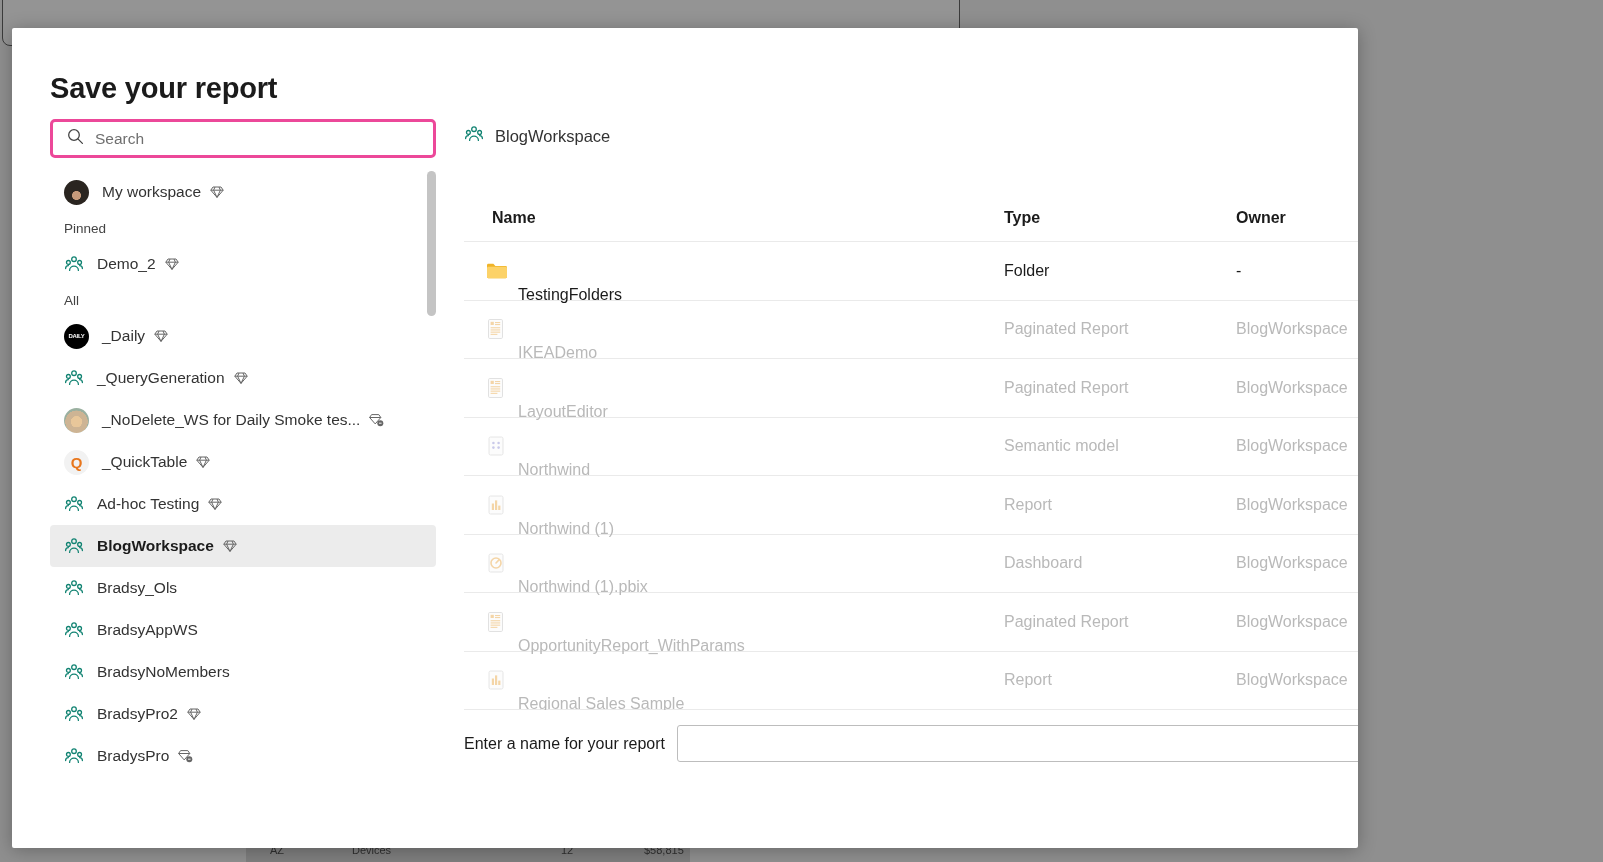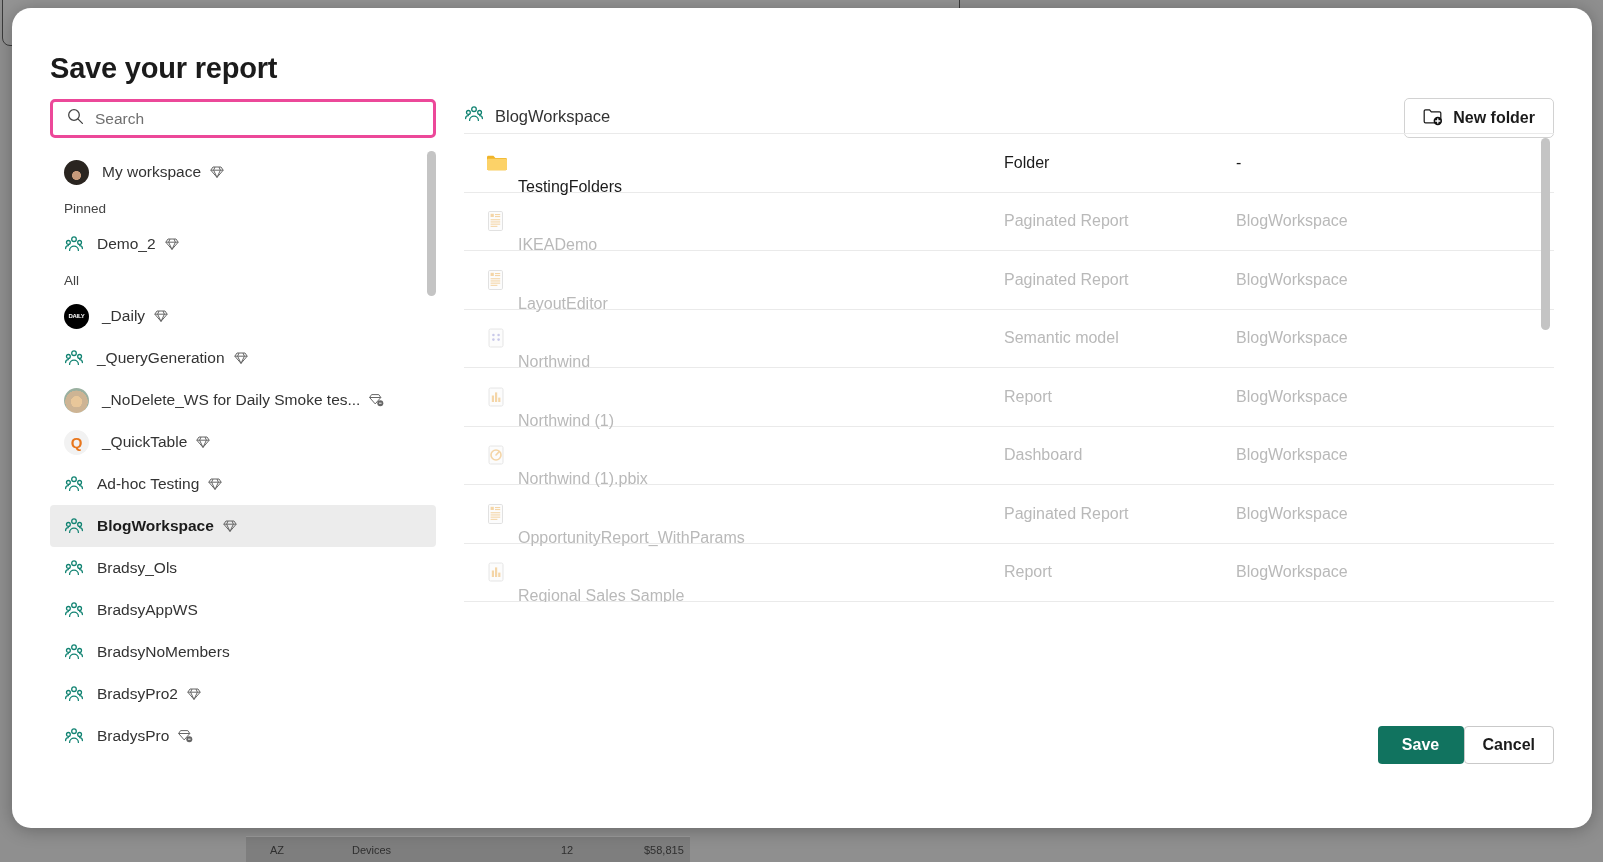--- a/index.html
+++ b/index.html
@@ -28,24 +28,24 @@
     font-size: 11px; color: #2f2f2f;
   }
   .backdrop-table .c { position: absolute; }
   .bt-state { left: 24px; }
   .bt-cat   { left: 106px; }
   .bt-qty   { left: 315px; }
   .bt-amt   { left: 398px; }
 
   
   .modal {
-    position: absolute; left: 12px; top: 8px;
-    width: 1580px; height: 820px;
+    position: absolute; left: 12px; top: 28px;
+    width: 1346px; height: 820px;
     background: #ffffff;
-    border-radius: 19px;
+    border-radius: 2px;
     box-shadow: 0 2px 18px rgba(0,0,0,.28);
     overflow: hidden;
   }
   .modal-title {
     position: absolute; left: 38px; top: 44px;
     font-size: 29px; font-weight: 700; color: #1b1b1b;
     letter-spacing: -0.2px;
   }
 
   
@@ -453,20 +453,25 @@
             <svg width="20" height="19" viewBox="0 0 20 19" fill="none">
               <path d="M1.2 4.1c0-.7.6-1.3 1.3-1.3h4.1l1.7 2h8.2c.7 0 1.3.6 1.3 1.3v8.4c0 .7-.6 1.3-1.3 1.3H2.5c-.7 0-1.3-.6-1.3-1.3V4.1z" stroke="#1b1b1b" stroke-width="1.25" stroke-linejoin="round"></path>
               <circle cx="14.8" cy="14" r="4.2" fill="#111"></circle>
               <path d="M14.8 11.9v4.2M12.7 14h4.2" stroke="#fff" stroke-width="1.3" stroke-linecap="round"></path>
             </svg>
           </span>
           <span>New folder</span>
         </button>
       </div>
 
+      <div class="tbl-head">
+        <span class="th col-name">Name</span>
+        <span class="th col-type">Type</span>
+        <span class="th col-owner">Owner</span>
+      </div>
 
       <div class="tbl-body">
         <div id="rows-host">
             <div class="row enabled">
               <span class="cell c-icon ficon">
                 <svg width="22" height="20" viewBox="0 0 22 20">
       <path d="M1 4.2c0-.8.6-1.4 1.4-1.4h5l2 2.3h10.2c.8 0 1.4.6 1.4 1.4v9.3c0 .8-.6 1.4-1.4 1.4H2.4c-.8 0-1.4-.6-1.4-1.4V4.2z" fill="#f0b429"></path>
       <path d="M1 7.2c0-.8.6-1.4 1.4-1.4h17.2c.8 0 1.4.6 1.4 1.4v8.6c0 .8-.6 1.4-1.4 1.4H2.4c-.8 0-1.4-.6-1.4-1.4V7.2z" fill="#fcd268"></path>
                 </svg>
               </span>
@@ -578,20 +583,24 @@
               <span class="cell c-owner">BlogWorkspace</span>
             </div>
           </div>
         <div class="tbl-sb-track">
           <div class="tbl-sb-thumb"></div>
         </div>
       </div>
     </div>
 
     <div class="footer">
+      <div class="name-row">
+        <span class="name-label">Enter a name for your report</span>
+        <input class="name-input" type="text" placeholder="" style="">
+      </div>
       <div class="btn-row">
         <button class="btn btn-save">Save</button>
         <button class="btn btn-cancel">Cancel</button>
       </div>
     </div>
 
   </div>
 </div>
 
 </body></html>

